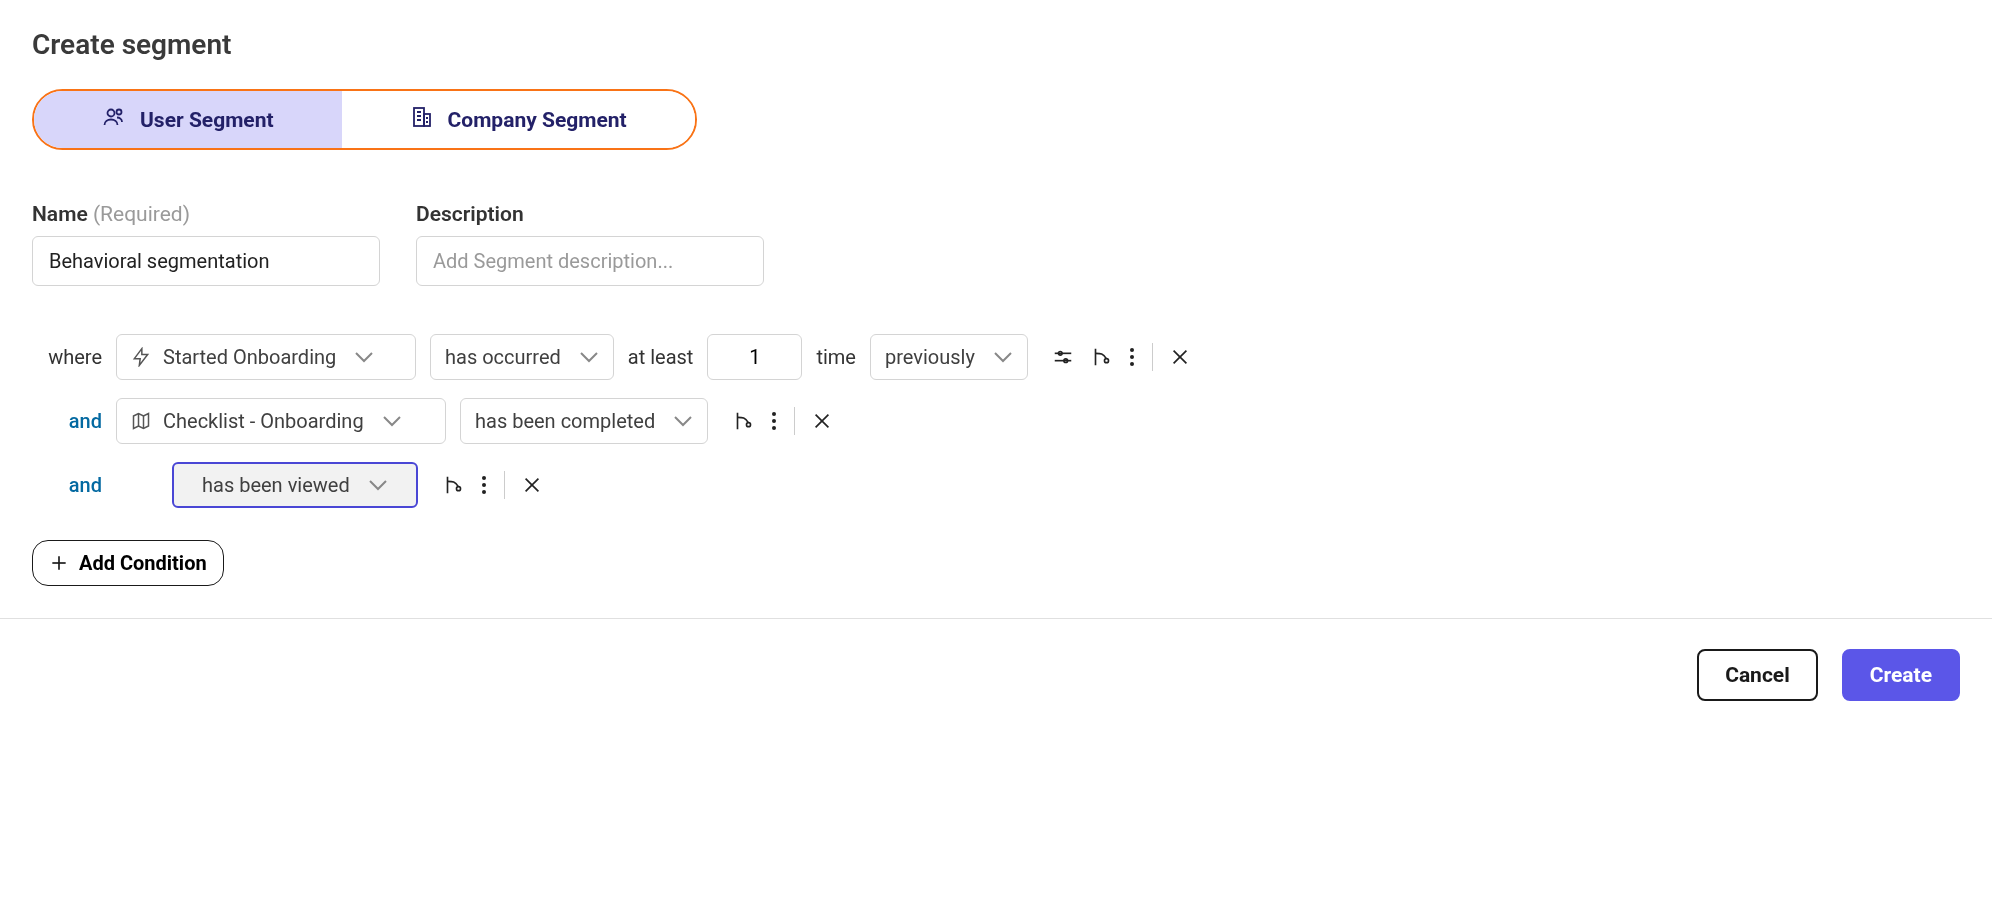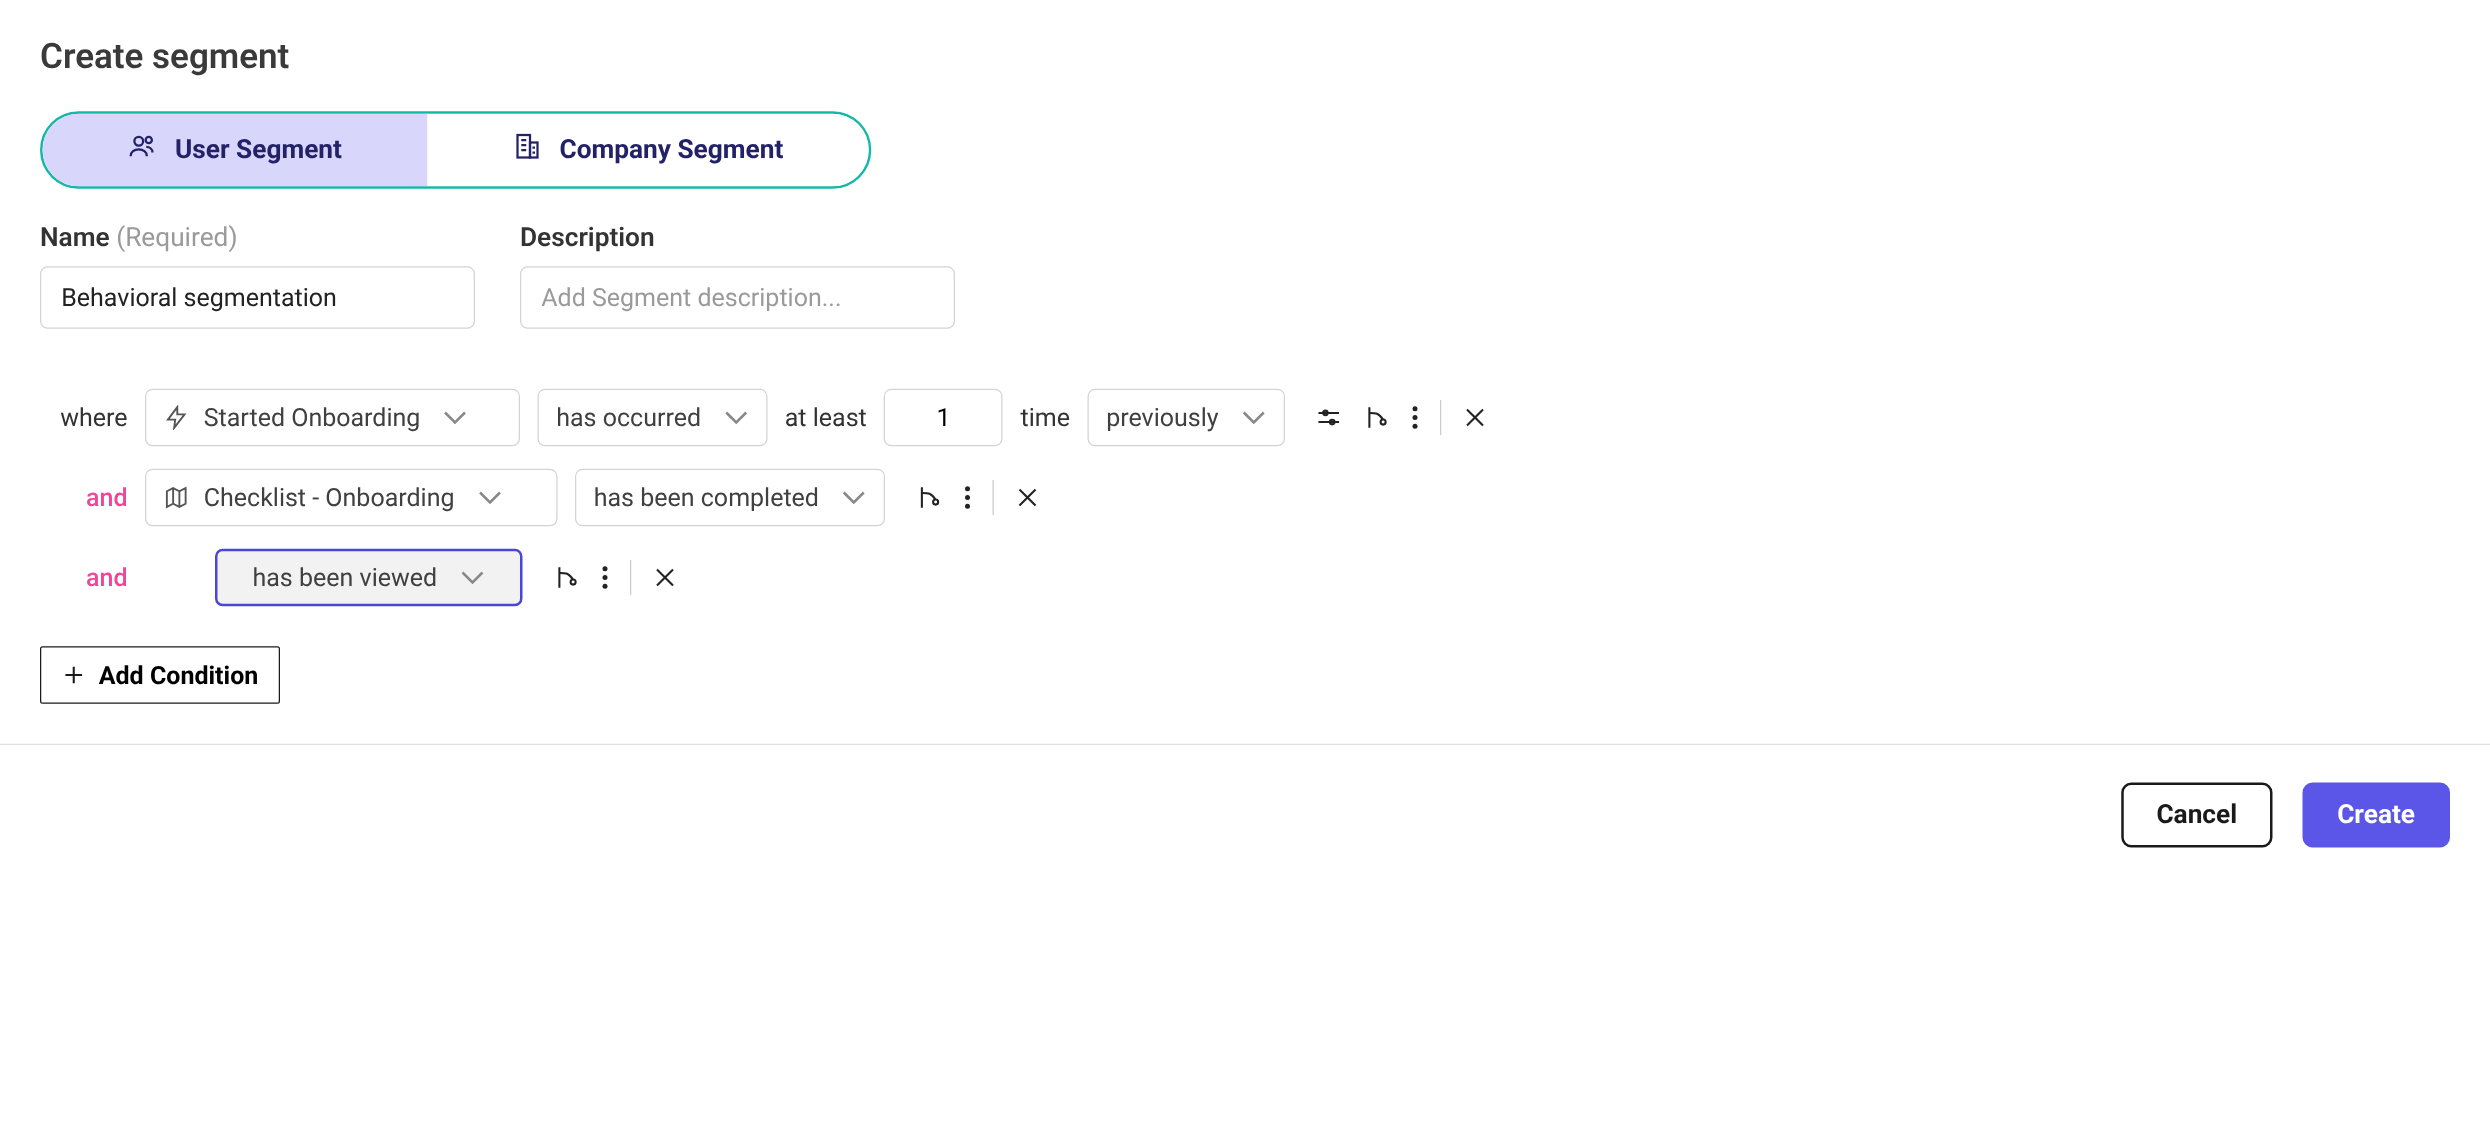--- a/index.html
+++ b/index.html
@@ -16,25 +16,25 @@
 
     .page-title {
       font-size: 28px;
       font-weight: 600;
       color: #3a3a3a;
       margin-bottom: 28px;
     }
 
     .tabs {
       display: flex;
-      border: 2px solid #14b8a6;
+      border: 2px solid #f97316;
       border-radius: 32px;
       overflow: hidden;
       width: fit-content;
-      margin-bottom: 28px;
+      margin-bottom: 52px;
     }
 
     .tab {
       display: flex;
       align-items: center;
       gap: 14px;
       padding: 14px 68px;
       font-size: 21px;
       font-weight: 700;
       color: #232168;
@@ -104,21 +104,21 @@
     }
 
     .prefix-label {
       font-size: 20px;
       color: #333;
       width: 70px;
       text-align: right;
     }
 
     .prefix-label.and {
-      color: #ec4899;
+      color: #0369a1;
       font-weight: 500;
     }
 
     .dropdown {
       display: flex;
       align-items: center;
       gap: 12px;
       border: 1px solid #d4d4d4;
       border-radius: 6px;
       padding: 10px 14px;
@@ -201,21 +201,21 @@
       width: 1px;
       height: 28px;
       background: #ccc;
     }
 
     .add-condition-btn {
       display: inline-flex;
       align-items: center;
       gap: 10px;
       border: 1.5px solid #1a1a1a;
-      border-radius: 2px;
+      border-radius: 16px;
       padding: 10px 16px;
       font-size: 20px;
       font-weight: 700;
       cursor: pointer;
       margin-top: 12px;
       background: #fff;
     }
 
     .add-condition-btn svg {
       width: 20px;

